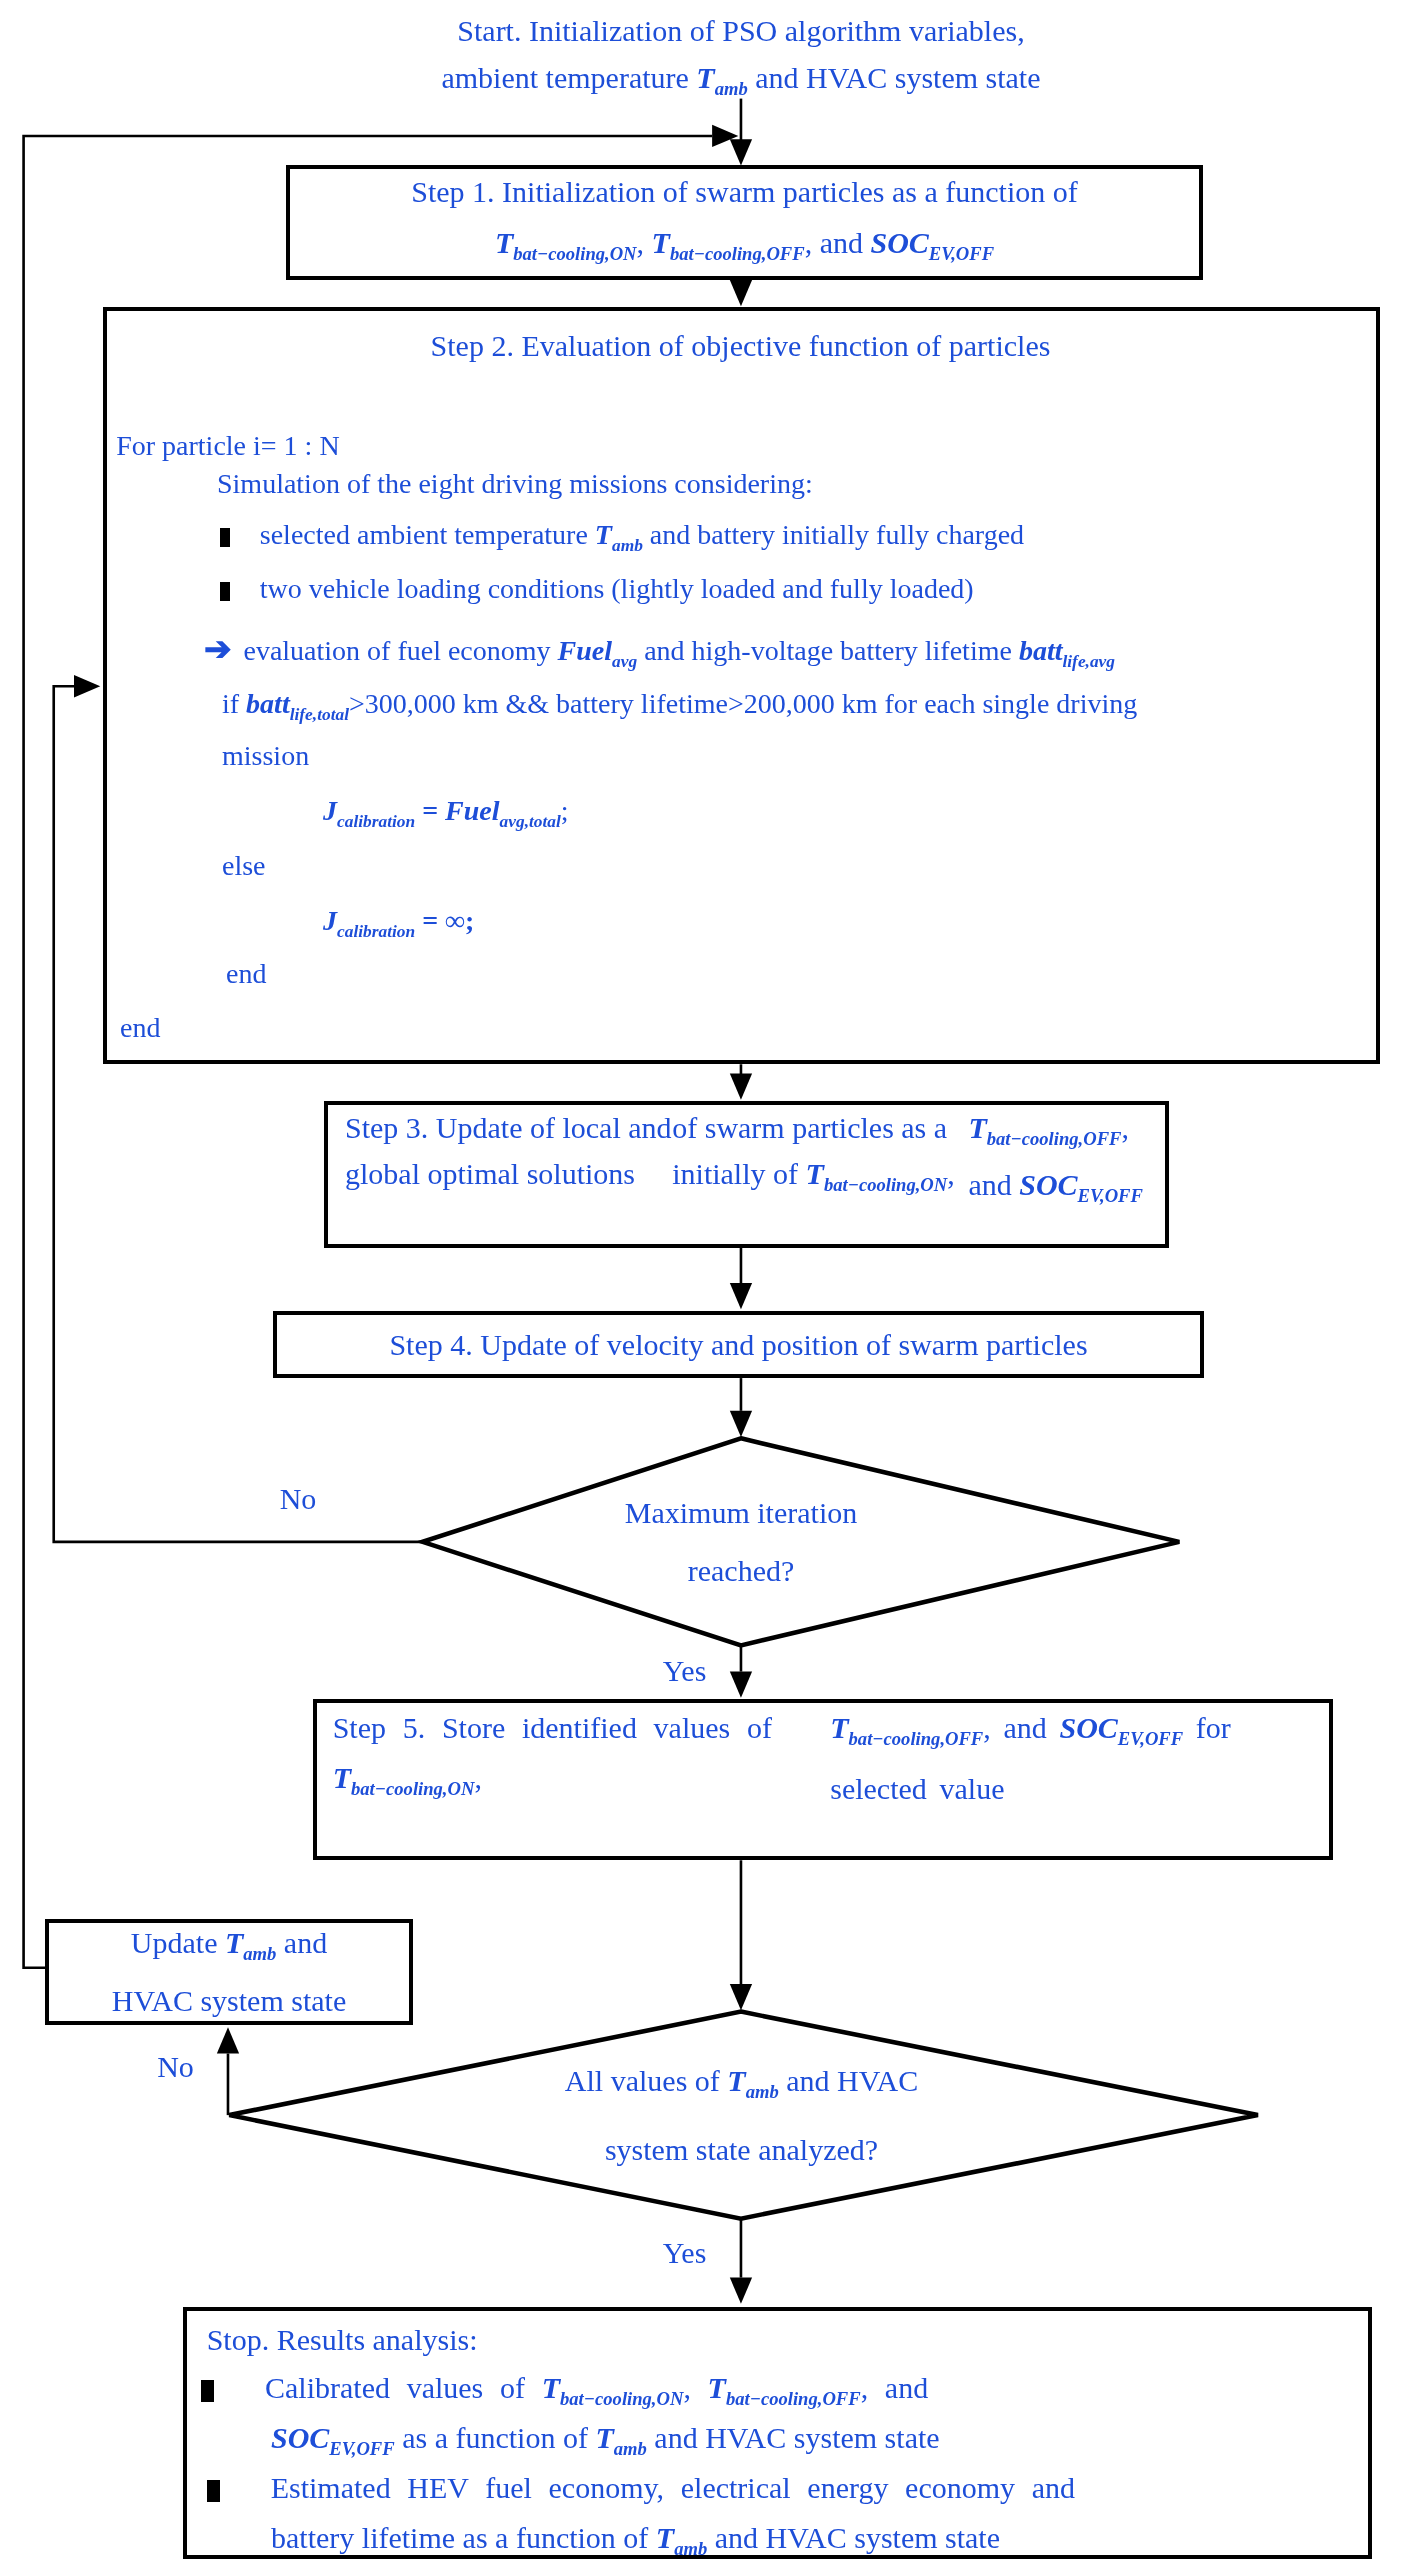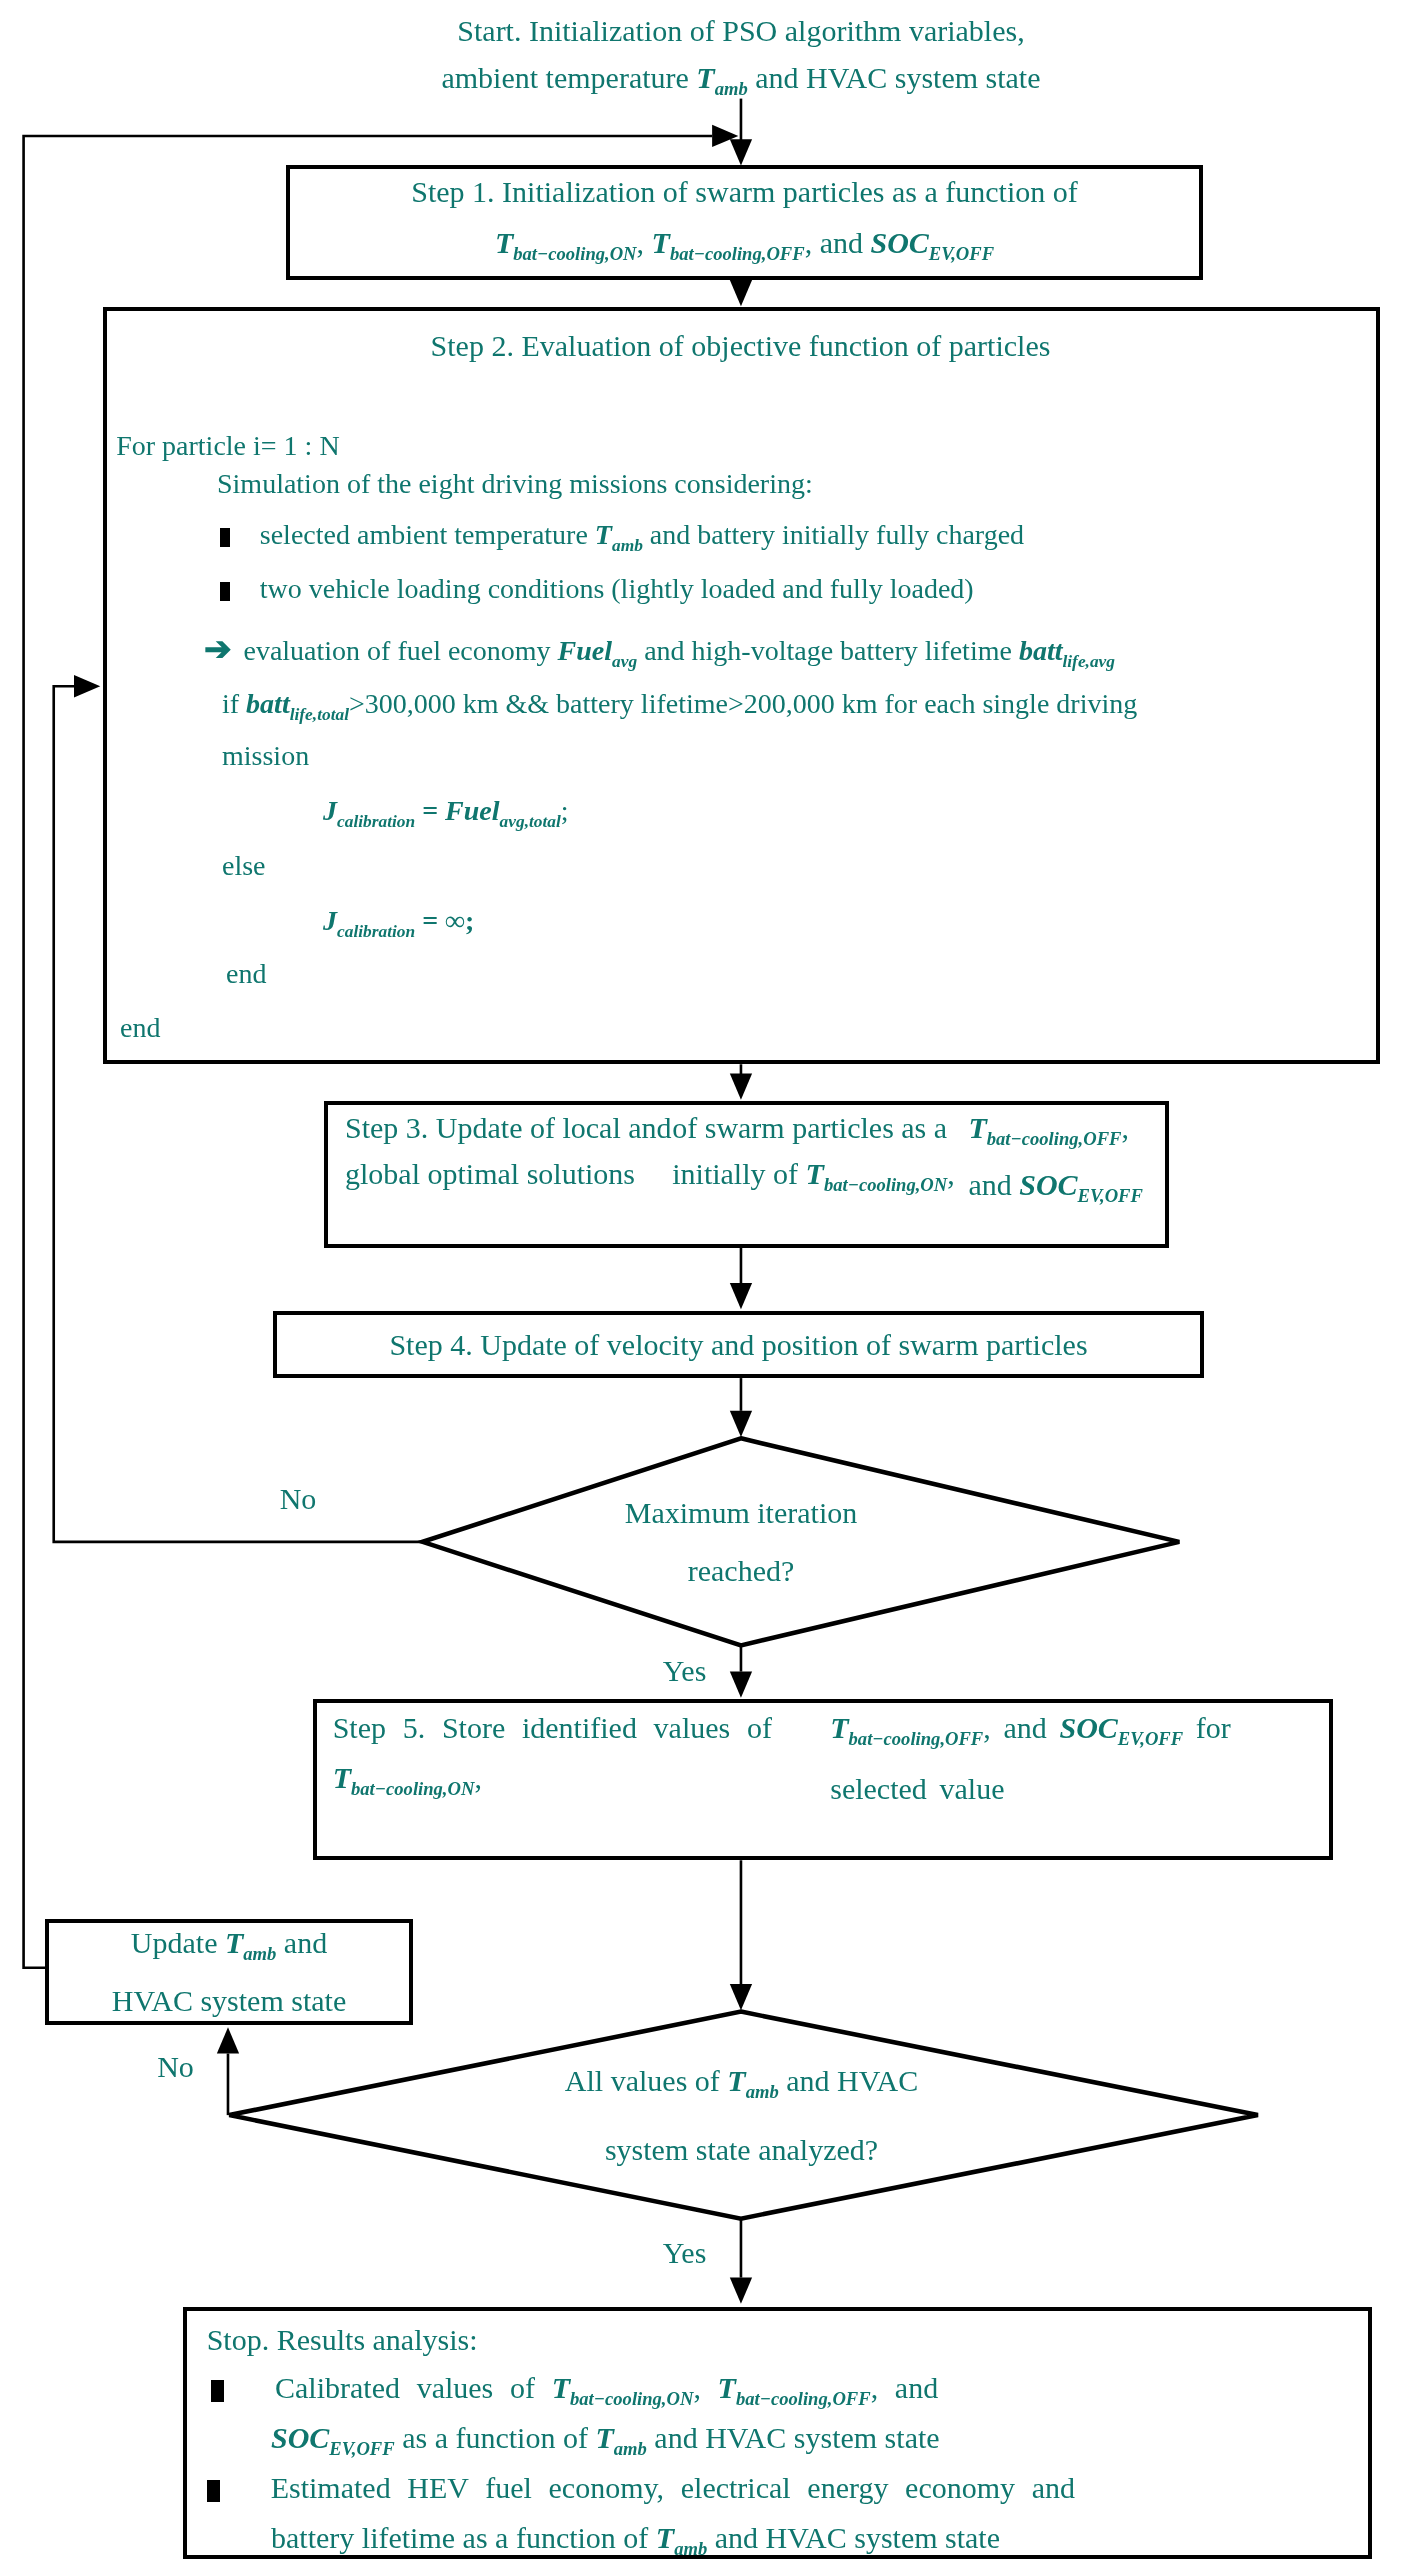--- a/index.html
+++ b/index.html
@@ -1,16 +1,16 @@
 <!DOCTYPE html>
 <html style="font-size:10.5px"><head>
 <meta charset="utf-8">
 <style>
   html,body{margin:0;padding:0;background:#fff;}
-  .canvas{position:relative;width:1402px;height:2576px;background:#fff;color:#0f766e;
+  .canvas{position:relative;width:1402px;height:2576px;background:#fff;color:#1d4ed8;
           font-family:"Liberation Serif",serif;font-size:30px;overflow:hidden;}
   svg.wires{position:absolute;left:0;top:0;pointer-events:none;}
   .box{position:absolute;background:#fff;border:4.6px solid #000;box-sizing:border-box;}
   .ctr{display:flex;flex-direction:column;align-items:center;justify-content:center;text-align:center;}
   .lft{display:flex;flex-direction:row;justify-content:center;text-align:left;}
   .abs{position:absolute;white-space:nowrap;}
   .mv{font-style:italic;font-weight:bold;white-space:nowrap;}
   .mv i{font-style:italic;font-weight:bold;}
   .mv sub{font-size:0.62em;font-style:italic;font-weight:bold;vertical-align:-0.38em;letter-spacing:0;}
   .eqb{font-weight:bold;font-style:normal;}
@@ -115,20 +115,20 @@
 
   <div class="abs ctr" style="left:430px;top:2056px;width:623px;height:118px;line-height:57px;">
     <div><span>All values of </span><span class="mv"><i>T</i><sub>amb</sub></span><span> and HVAC</span></div>
     <div>system state analyzed?</div>
   </div>
   <div class="label" style="left:136px;top:2050px;width:79px;">No</div>
   <div class="label" style="left:645px;top:2236px;width:79px;">Yes</div>
 
   <div class="box" style="left:183px;top:2307px;width:1189px;height:252px;">
     <div class="abs" style="left:19.7px;top:11.8px;">Stop. Results analysis:</div>
-    <div class="abs ws14" style="left:24px;top:60px;"><span class="sq2"></span><span>Calibrated values of </span><span class="mv"><i>T</i><sub>bat−cooling,ON</sub></span><span>, </span><span class="mv"><i>T</i><sub>bat−cooling,OFF</sub></span><span>, and</span></div>
+    <div class="abs ws14" style="left:14px;top:60px;"><span class="sq2"></span><span>Calibrated values of </span><span class="mv"><i>T</i><sub>bat−cooling,ON</sub></span><span>, </span><span class="mv"><i>T</i><sub>bat−cooling,OFF</sub></span><span>, and</span></div>
     <div class="abs" style="left:84px;top:110px;"><span class="mv"><i>SOC</i><sub>EV,OFF</sub></span><span> as a function of </span><span class="mv"><i>T</i><sub>amb</sub></span><span> and HVAC system state</span></div>
     <div class="abs ws14" style="left:19.7px;top:160px;"><span class="sq2"></span><span>Estimated HEV fuel economy, electrical energy economy and</span></div>
     <div class="abs" style="left:84px;top:210px;"><span>battery lifetime as a function of </span><span class="mv"><i>T</i><sub>amb</sub></span><span> and HVAC system state</span></div>
   </div>
 
 </div>
 
 
 </body></html>

